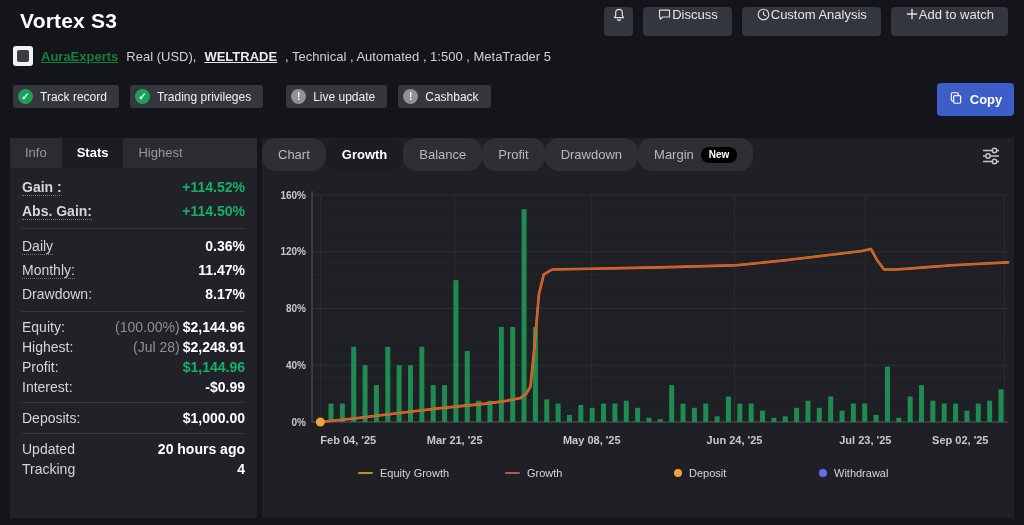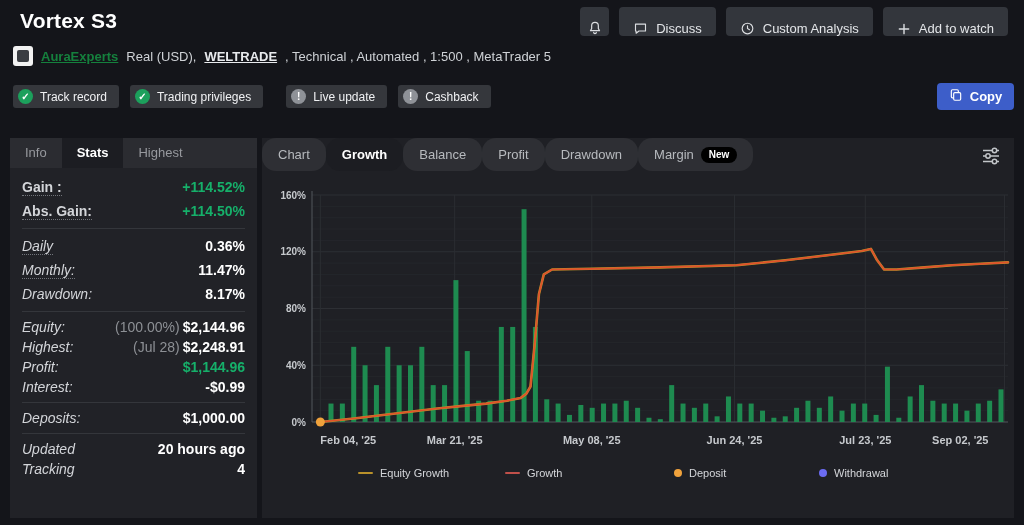--- a/index.html
+++ b/index.html
@@ -6,56 +6,56 @@
   body{
     width:1024px;height:525px;position:relative;overflow:hidden;
     background:#14151a;color:#d7d9dc;
     font-family:"Liberation Sans", sans-serif;font-size:13px;
   }
   
   .topbar{position:absolute;top:6px;left:20px;right:16px;height:30px;
     display:flex;justify-content:space-between;align-items:center;}
   .title{font-size:21px;font-weight:bold;color:#ffffff;letter-spacing:.2px;}
   .actions{display:flex;gap:10px;}
-  .btn{background:#33363c;border-radius:4px;height:29px;display:flex;align-items:flex-end;
-    gap:8px;padding:0 14px;color:#e4e6e9;font-size:13px;cursor:pointer;white-space:nowrap;}
+  .btn{background:#33363c;border-radius:4px;height:29px;display:flex;align-items:flex-start;
+    padding:0 14px;color:#e4e6e9;font-size:13px;cursor:pointer;white-space:nowrap;}
   .btn.icon-only{width:29px;padding:0;justify-content:center;}
   .btn svg{display:block;}
 
   .subbar{position:absolute;top:46px;left:13px;display:flex;align-items:center;gap:8px;
     font-size:13px;color:#cfd2d6;white-space:nowrap;}
   .avatar{width:20px;height:20px;background:#f2f2f2;border-radius:3px;position:relative;flex:0 0 auto;}
   .avatar::after{content:"";position:absolute;left:4px;top:4px;right:4px;bottom:4px;
     background:#3a3d42;border-radius:2px;}
   .author{color:#15803d;font-weight:bold;text-decoration:underline;cursor:pointer;}
   .broker{font-weight:bold;color:#e8eaed;text-decoration:underline;cursor:pointer;}
 
   .badgebar{position:absolute;top:85px;left:13px;display:flex;gap:11px;align-items:center;}
   .pill{background:#35373c;border-radius:3px;height:23px;display:flex;align-items:center;
     gap:7px;padding:0 12px 0 5px;font-size:12px;color:#f0f1f3;cursor:pointer;}
   .circ{width:15px;height:15px;border-radius:50%;display:flex;align-items:center;
     justify-content:center;font-size:10px;font-weight:bold;color:#fff;flex:0 0 auto;}
   .ok{background:#1ca05c;}
   .warn{background:#8f9298;}
   .gap{margin-left:12px;}
 
-  .copy-btn{position:absolute;top:83px;right:10px;width:77px;height:27px;background:#3d5ec9;
+  .copy-btn{position:absolute;top:83px;right:10px;width:77px;height:33px;background:#3d5ec9;
     border-radius:4px;display:flex;align-items:center;justify-content:center;gap:7px;
     color:#fff;font-weight:bold;font-size:13px;cursor:pointer;}
 
   
   .stats-panel{position:absolute;left:10px;top:138px;width:247px;height:380px;background:#212227;}
   .stats-tabs{height:30px;background:#2b2c31;display:flex;}
   .stab{padding:0 15px;line-height:30px;font-size:13px;color:#97999e;cursor:pointer;}
   .stab.active{background:#1c1d22;color:#fff;font-weight:bold;}
   .stats-body{padding:7px 12px 0;}
   .srow{display:flex;justify-content:space-between;align-items:center;height:24px;font-size:14px;}
   .srow.compact{height:20px;}
   .slabel{color:#d3d5d9;font-weight:bold;}
-  .slabel.normal{font-weight:normal;font-style:italic;}
+  .slabel.normal{font-weight:normal;}
   .dotted{border-bottom:1px dotted #72757b;cursor:help;}
   .sval{color:#fff;font-weight:bold;}
   .sval .green, .sval.green{color:#16b06a;}
   .snote{color:#8d9095;font-weight:normal;margin-right:3px;}
   hr.div{border:none;border-top:1px solid #34363b;margin:5px 0;}
 
   
   .chart-panel{position:absolute;left:262px;top:138px;width:752px;height:380px;background:#1f2025;}
   .chart-tabs{position:absolute;top:0;left:0;height:33px;display:flex;}
   .ctab{background:#2e2f34;padding:0 16px;line-height:33px;font-size:13px;color:#b7babe;

